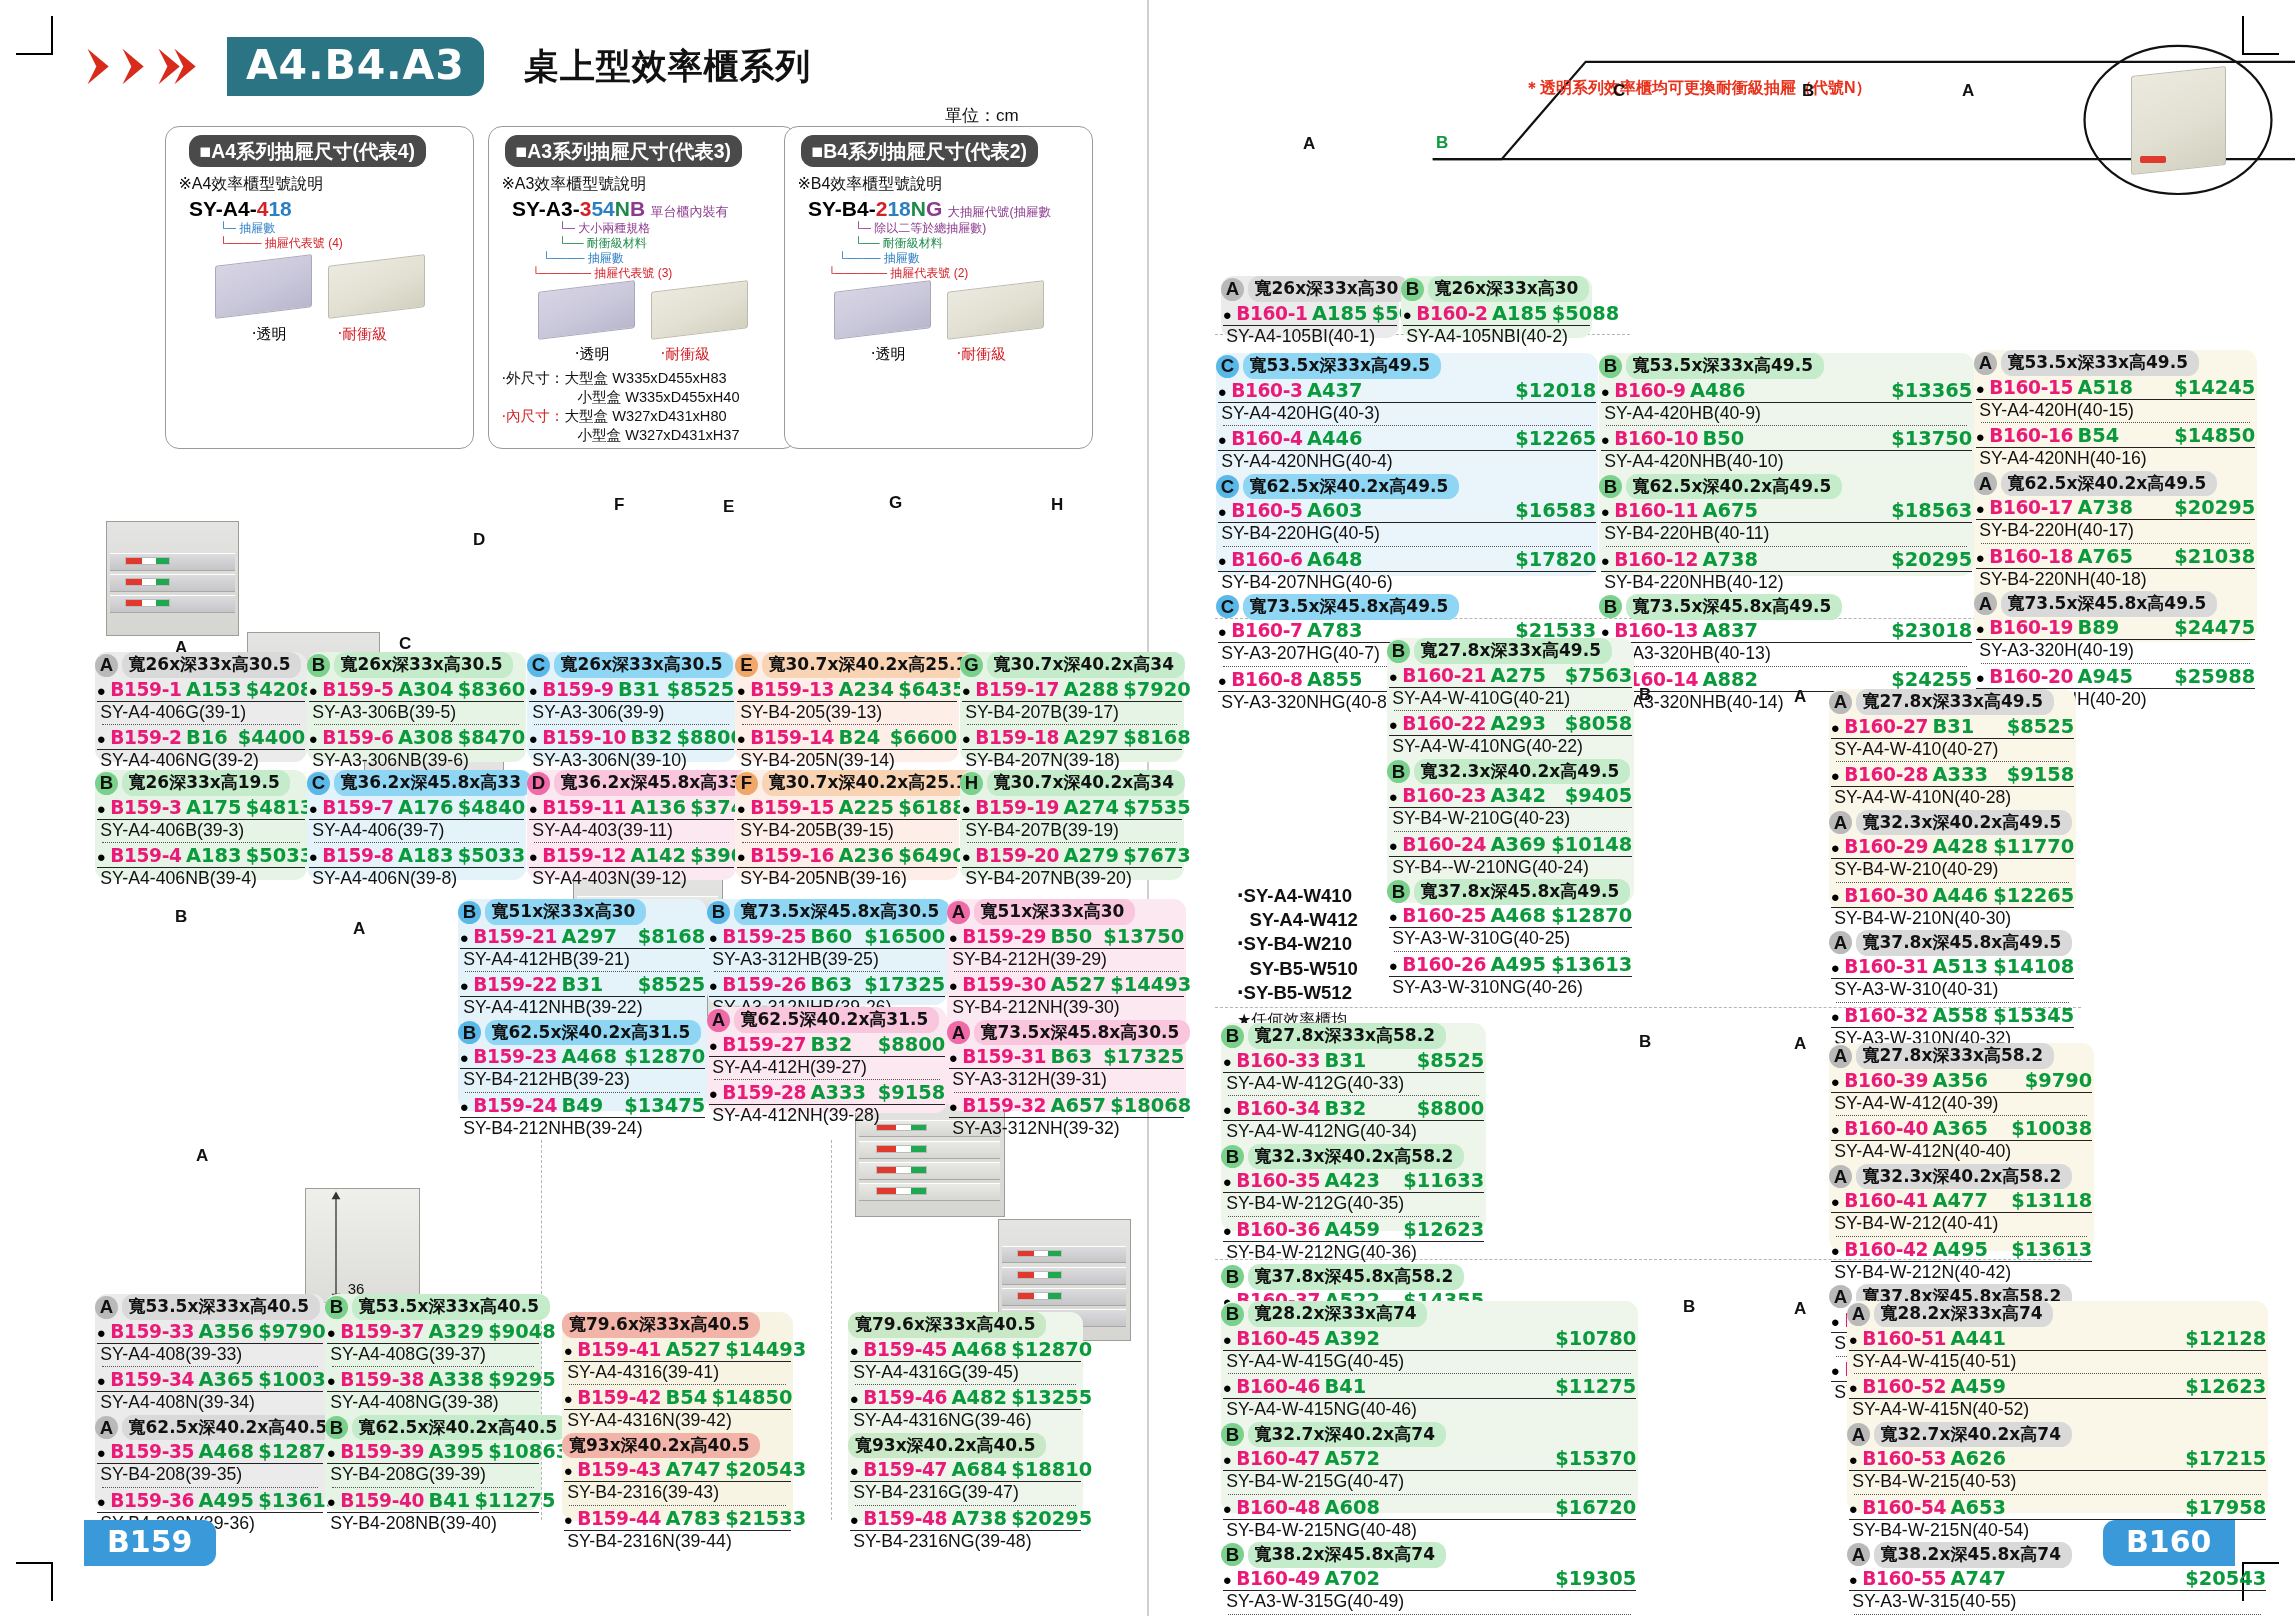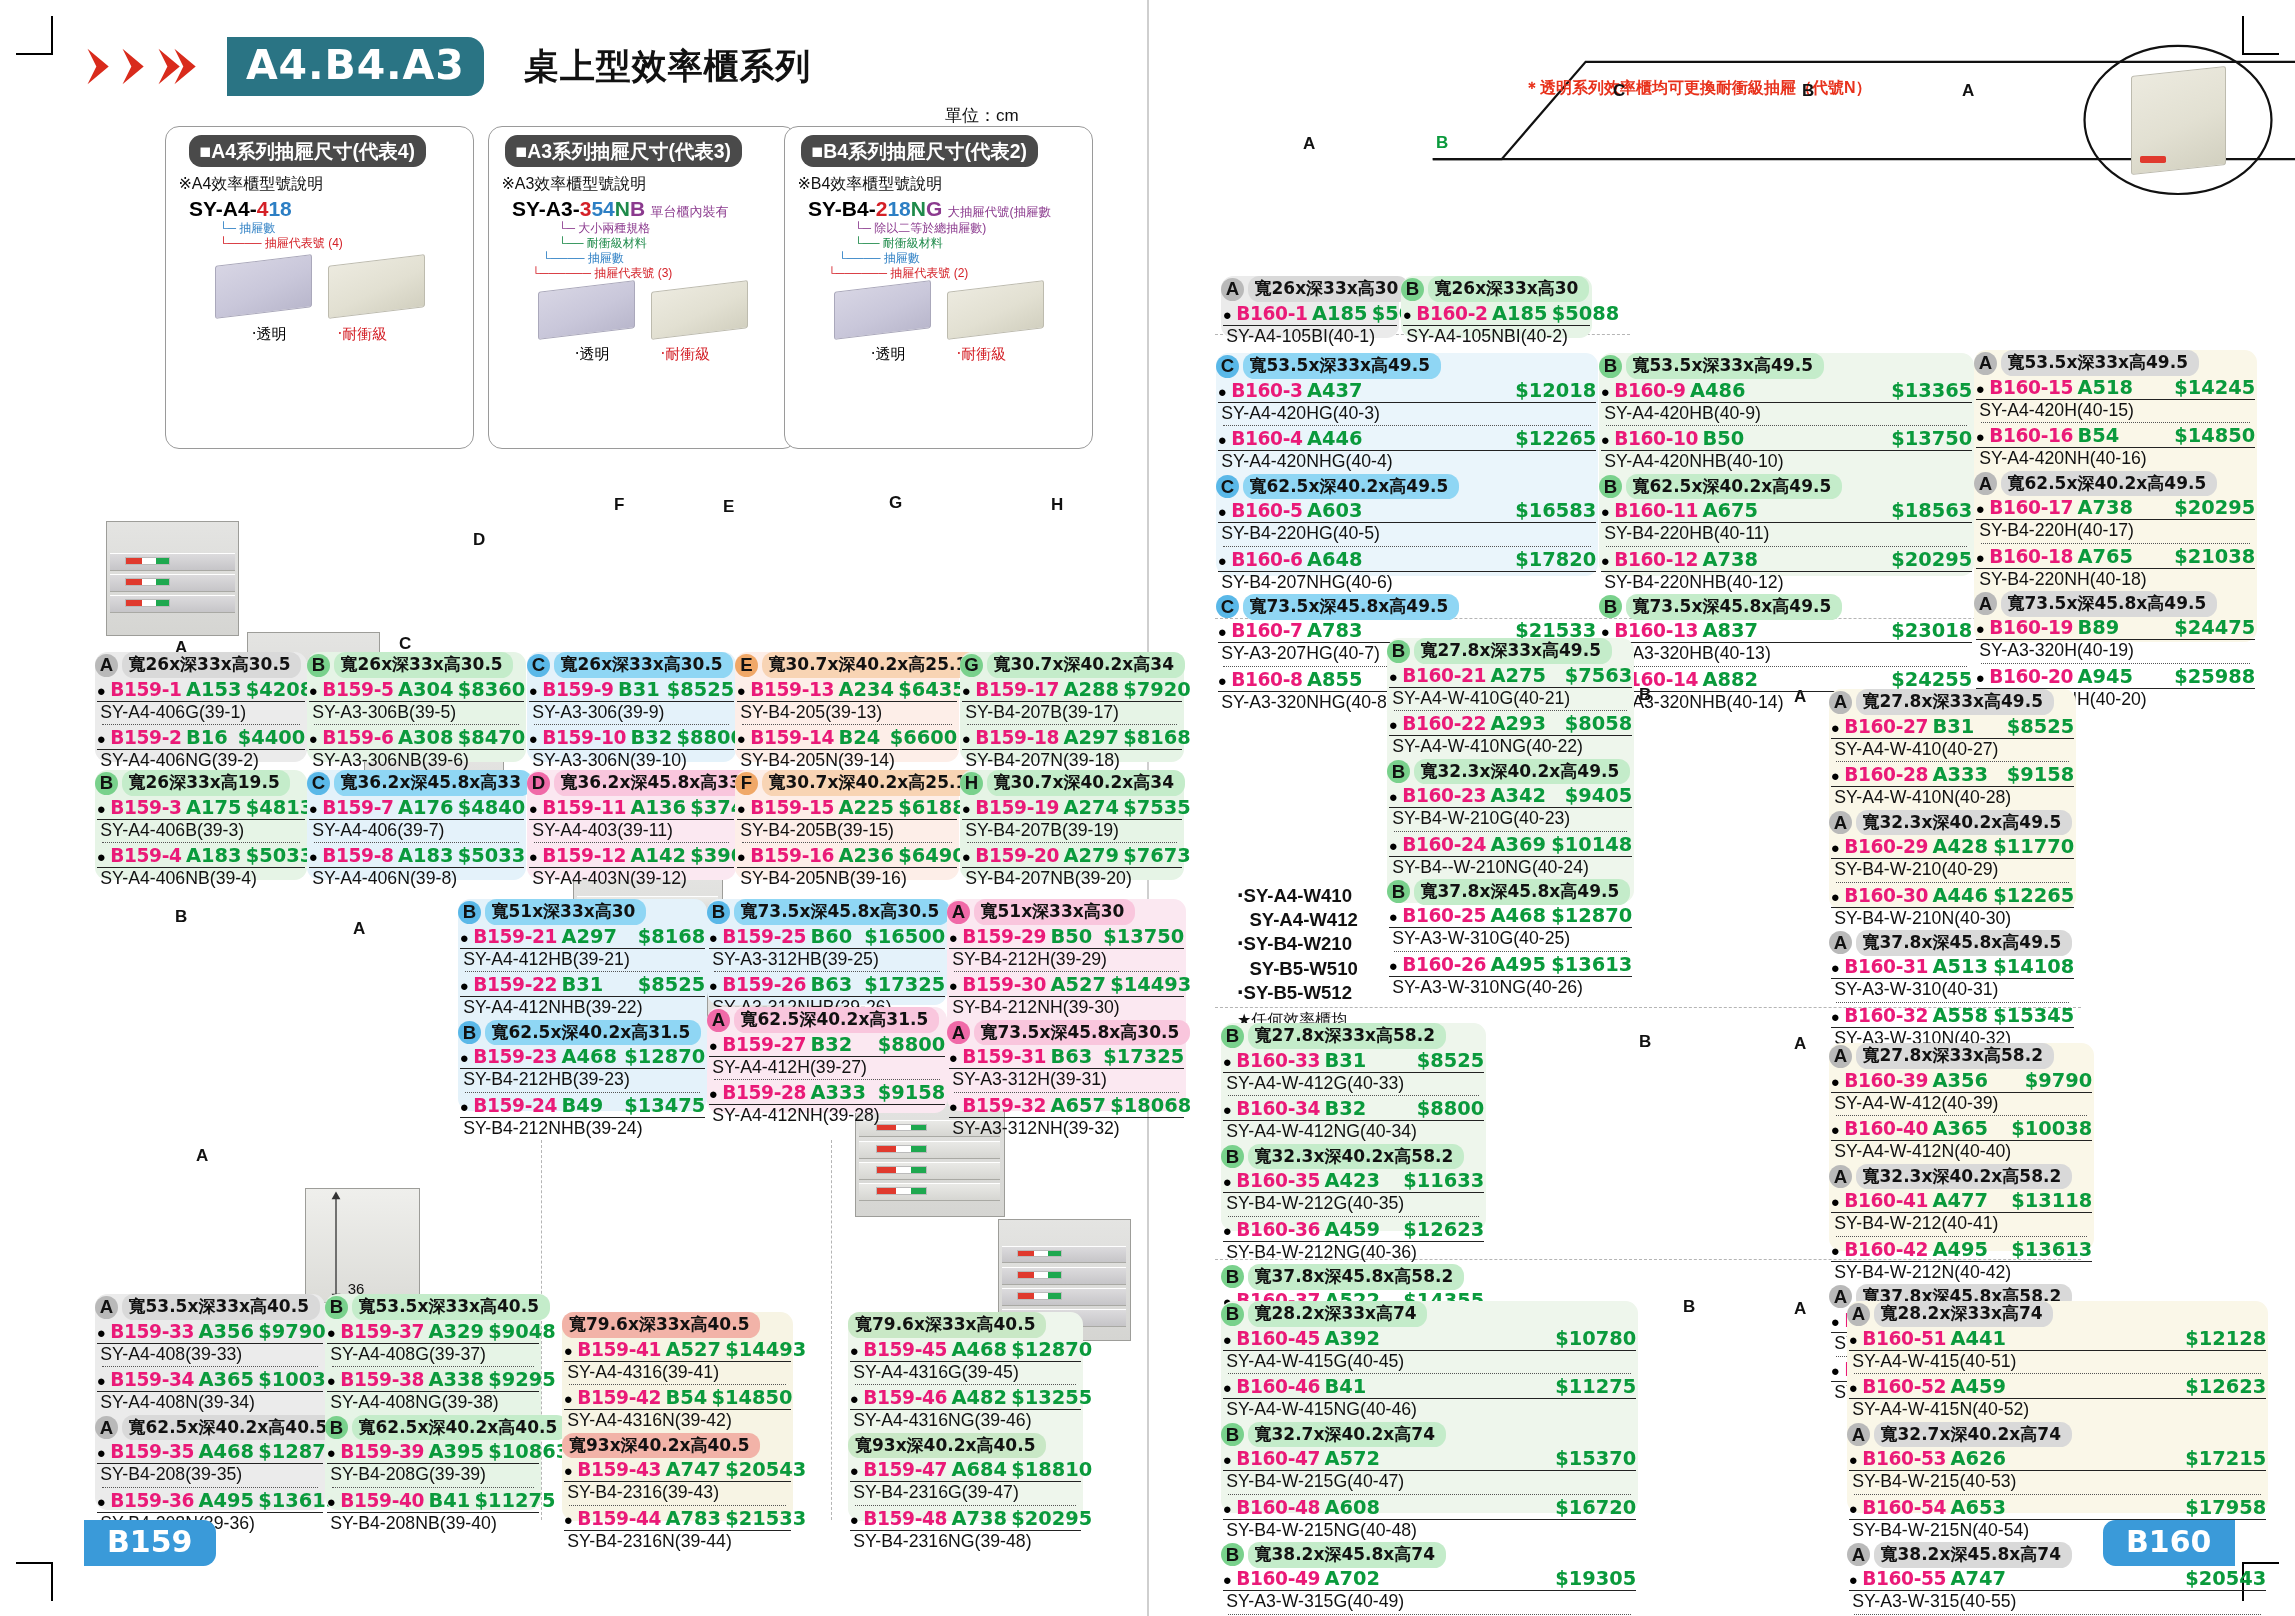--- a/index.html
+++ b/index.html
@@ -201,20 +201,26 @@
     <div style="margin-left:-26.5px;"><span style="color:#d42027;">└────── </span><span class="lg-red">抽屜代表號 (3)</span></div>
   </div>
   <div class="sb-photos">
     <div class="tray tray-clear" style="width:97px;height:48px;transform:skewY(-7deg);"></div>
     <div class="tray tray-beige" style="width:97px;height:48px;transform:skewY(-7deg);"></div>
   </div>
   <div class="sb-captions" style="margin-top:10.6px;">
     <span>‧透明</span>
     <span class="cap-red">‧耐衝級</span>
   </div>
+  <div class="sb-dims">
+    <div><span>‧外尺寸：</span><span>大型盒 W335xD455xH83</span></div>
+    <div class="ind"><span>小型盒 W335xD455xH40</span></div>
+    <div><span class="lbl-red">‧內尺寸：</span><span>大型盒 W327xD431xH80</span></div>
+    <div class="ind"><span>小型盒 W327xD431xH37</span></div>
+  </div>
 </div>
 
 <div class="specbox" style="left:784px;top:126px;width:309px;height:323px;">
   <div class="sb-title" style="margin-left:16px;">■B4系列抽屜尺寸(代表2)</div>
   <div class="sb-modelhdr">※B4效率櫃型號說明</div>
   <div class="sb-model" style="display:flex;align-items:baseline;gap:5.3px;">
     <span><span>SY-B4-</span><span class="m-red">2</span><span class="m-blue">18</span><span class="m-green">N</span><span class="m-purple">G</span></span>
     <span style="font-size:12.4px;font-weight:normal;color:#8b3a8e;">大抽屜代號(抽屜數</span>
   </div>
   <div class="leg" style="margin-left:69px;">

